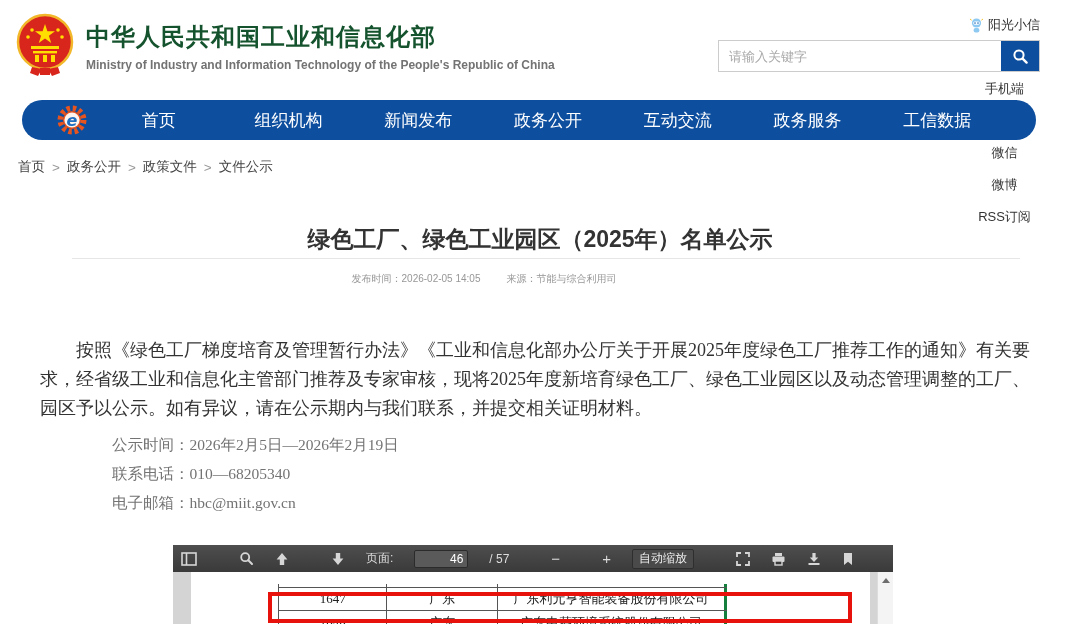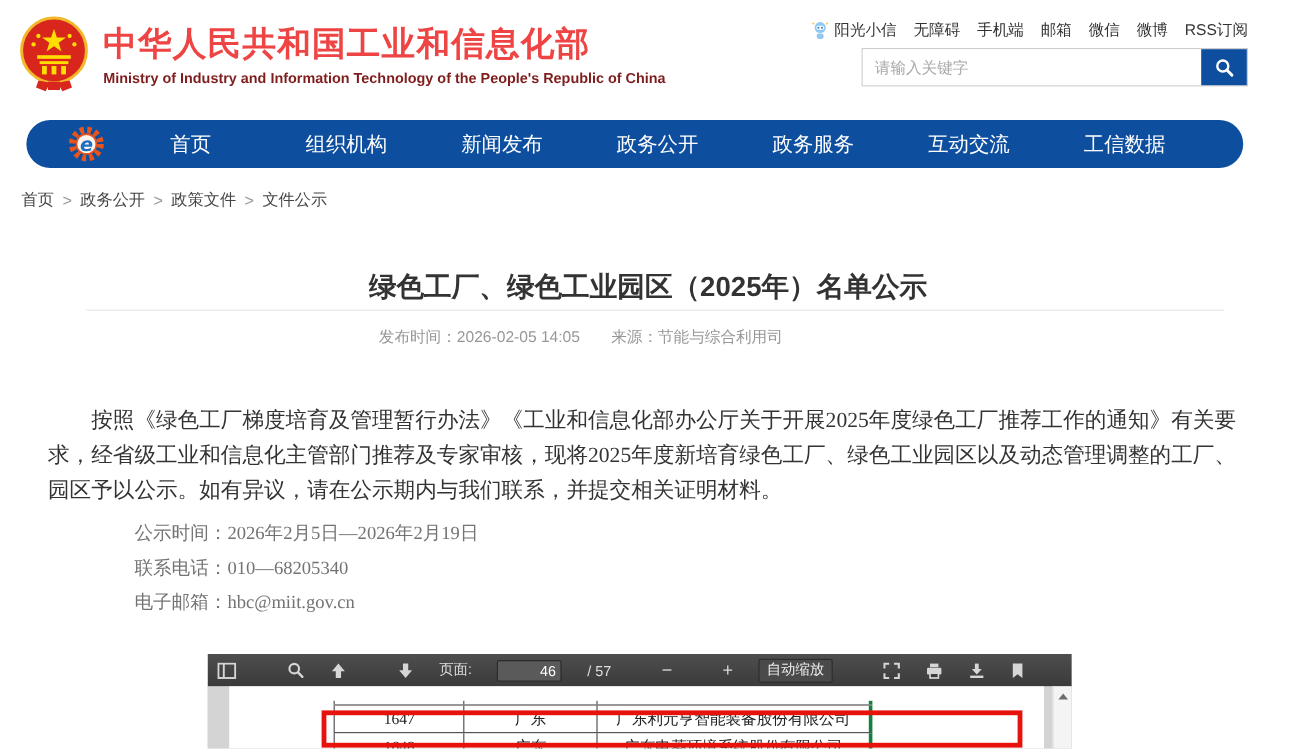--- a/index.html
+++ b/index.html
@@ -2,25 +2,25 @@
 <html><head>
 <meta charset="utf-8">
 <style>
   html,body{margin:0;padding:0;background:#fff;}
   .page{position:relative;width:1080px;height:624px;background:#fff;overflow:hidden;
         font-family:"Liberation Sans","DejaVu Sans",sans-serif;color:#333;}
 
   
   .emblem{position:absolute;left:12px;top:13px;width:66px;height:64px;}
   .site-title{position:absolute;left:86px;top:20px;}
-  .site-title .cn{font-size:28px;font-weight:bold;color:#ef4444;letter-spacing:1px;line-height:34px;}
-  .site-title .en{font-size:12px;color:#7f1d1d;margin-top:4px;font-weight:bold;}
+  .site-title .cn{font-size:24px;font-weight:bold;color:#14532d;letter-spacing:1px;line-height:34px;}
+  .site-title .en{font-size:12px;color:#737373;margin-top:4px;font-weight:bold;}
 
   .quick-links{position:absolute;top:16px;right:40px;display:flex;align-items:center;gap:14px;
-               font-size:13px;color:#333;}
+               font-size:13px;color:#333;flex-direction:column;}
   .quick-links .ql{cursor:pointer;display:flex;align-items:center;gap:4px;white-space:nowrap;}
 
   .search-bar{position:absolute;top:40px;right:40px;width:320px;height:30px;
               border:1px solid #ccc;display:flex;background:#fff;}
   .search-bar input{flex:1;border:none;outline:none;padding:0 10px;font-size:13px;color:#333;
                     font-family:inherit;}
   .search-bar input::placeholder{color:#a9a9a9;}
   .search-btn{width:38px;background:#0d4e9e;display:flex;align-items:center;justify-content:center;
               cursor:pointer;}
 
@@ -34,21 +34,21 @@
   
   .breadcrumb{position:absolute;left:18px;top:158px;font-size:13.5px;color:#454545;
               display:flex;gap:7px;align-items:center;}
   .breadcrumb .crumb{cursor:pointer;}
   .breadcrumb .sep{color:#999;}
 
   
   .art-title{position:absolute;left:0;top:224px;width:1080px;text-align:center;
              font-size:23px;font-weight:bold;color:#333;}
   .art-divider{position:absolute;left:72px;top:258px;width:948px;height:0;border-top:1px solid #e6e6e6;}
-  .art-meta{position:absolute;left:0;top:272px;width:968px;text-align:center;font-size:13px;color:#979797;}
+  .art-meta{position:absolute;left:0;top:272px;width:968px;text-align:center;font-size:10px;color:#979797;}
   .art-meta .gap{display:inline-block;width:26px;}
 
   .art-body{position:absolute;left:40px;top:336px;width:1002px;
             font-family:"Liberation Serif","DejaVu Serif",serif;
             font-size:18px;line-height:29px;color:#333;}
   .art-body p{margin:0;text-indent:2em;}
   .contact{position:absolute;left:112px;top:430px;
            font-family:"Liberation Serif","DejaVu Serif",serif;
            font-size:15.5px;line-height:29px;color:#737373;}
   .contact div{margin:0;}
@@ -175,22 +175,22 @@
       <circle cx="16" cy="16" r="11" fill="none" stroke="#e8541e" stroke-width="7" stroke-dasharray="3.2 2.6"></circle>
       <circle cx="16" cy="16" r="9" fill="#0d4e9e"></circle>
       <circle cx="16" cy="16" r="9" fill="#e8541e"></circle>
       <circle cx="16" cy="16" r="7.6" fill="#fdf4ee"></circle>
       <text x="16" y="21.5" text-anchor="middle" font-size="16" font-weight="bold" font-family="DejaVu Sans, sans-serif" fill="#1f6fc0" font-style="italic">e</text>
     </svg>
     <div class="nav-item">首页</div>
     <div class="nav-item">组织机构</div>
     <div class="nav-item">新闻发布</div>
     <div class="nav-item">政务公开</div>
+    <div class="nav-item">互动交流</div>
     <div class="nav-item">政务服务</div>
-    <div class="nav-item">互动交流</div>
     <div class="nav-item">工信数据</div>
   </div>
 
   <div class="breadcrumb">
     <span class="crumb">首页</span>
     <span class="sep">&gt;</span>
     <span class="crumb">政务公开</span>
     <span class="sep">&gt;</span>
     <span class="crumb">政策文件</span>
     <span class="sep">&gt;</span>

